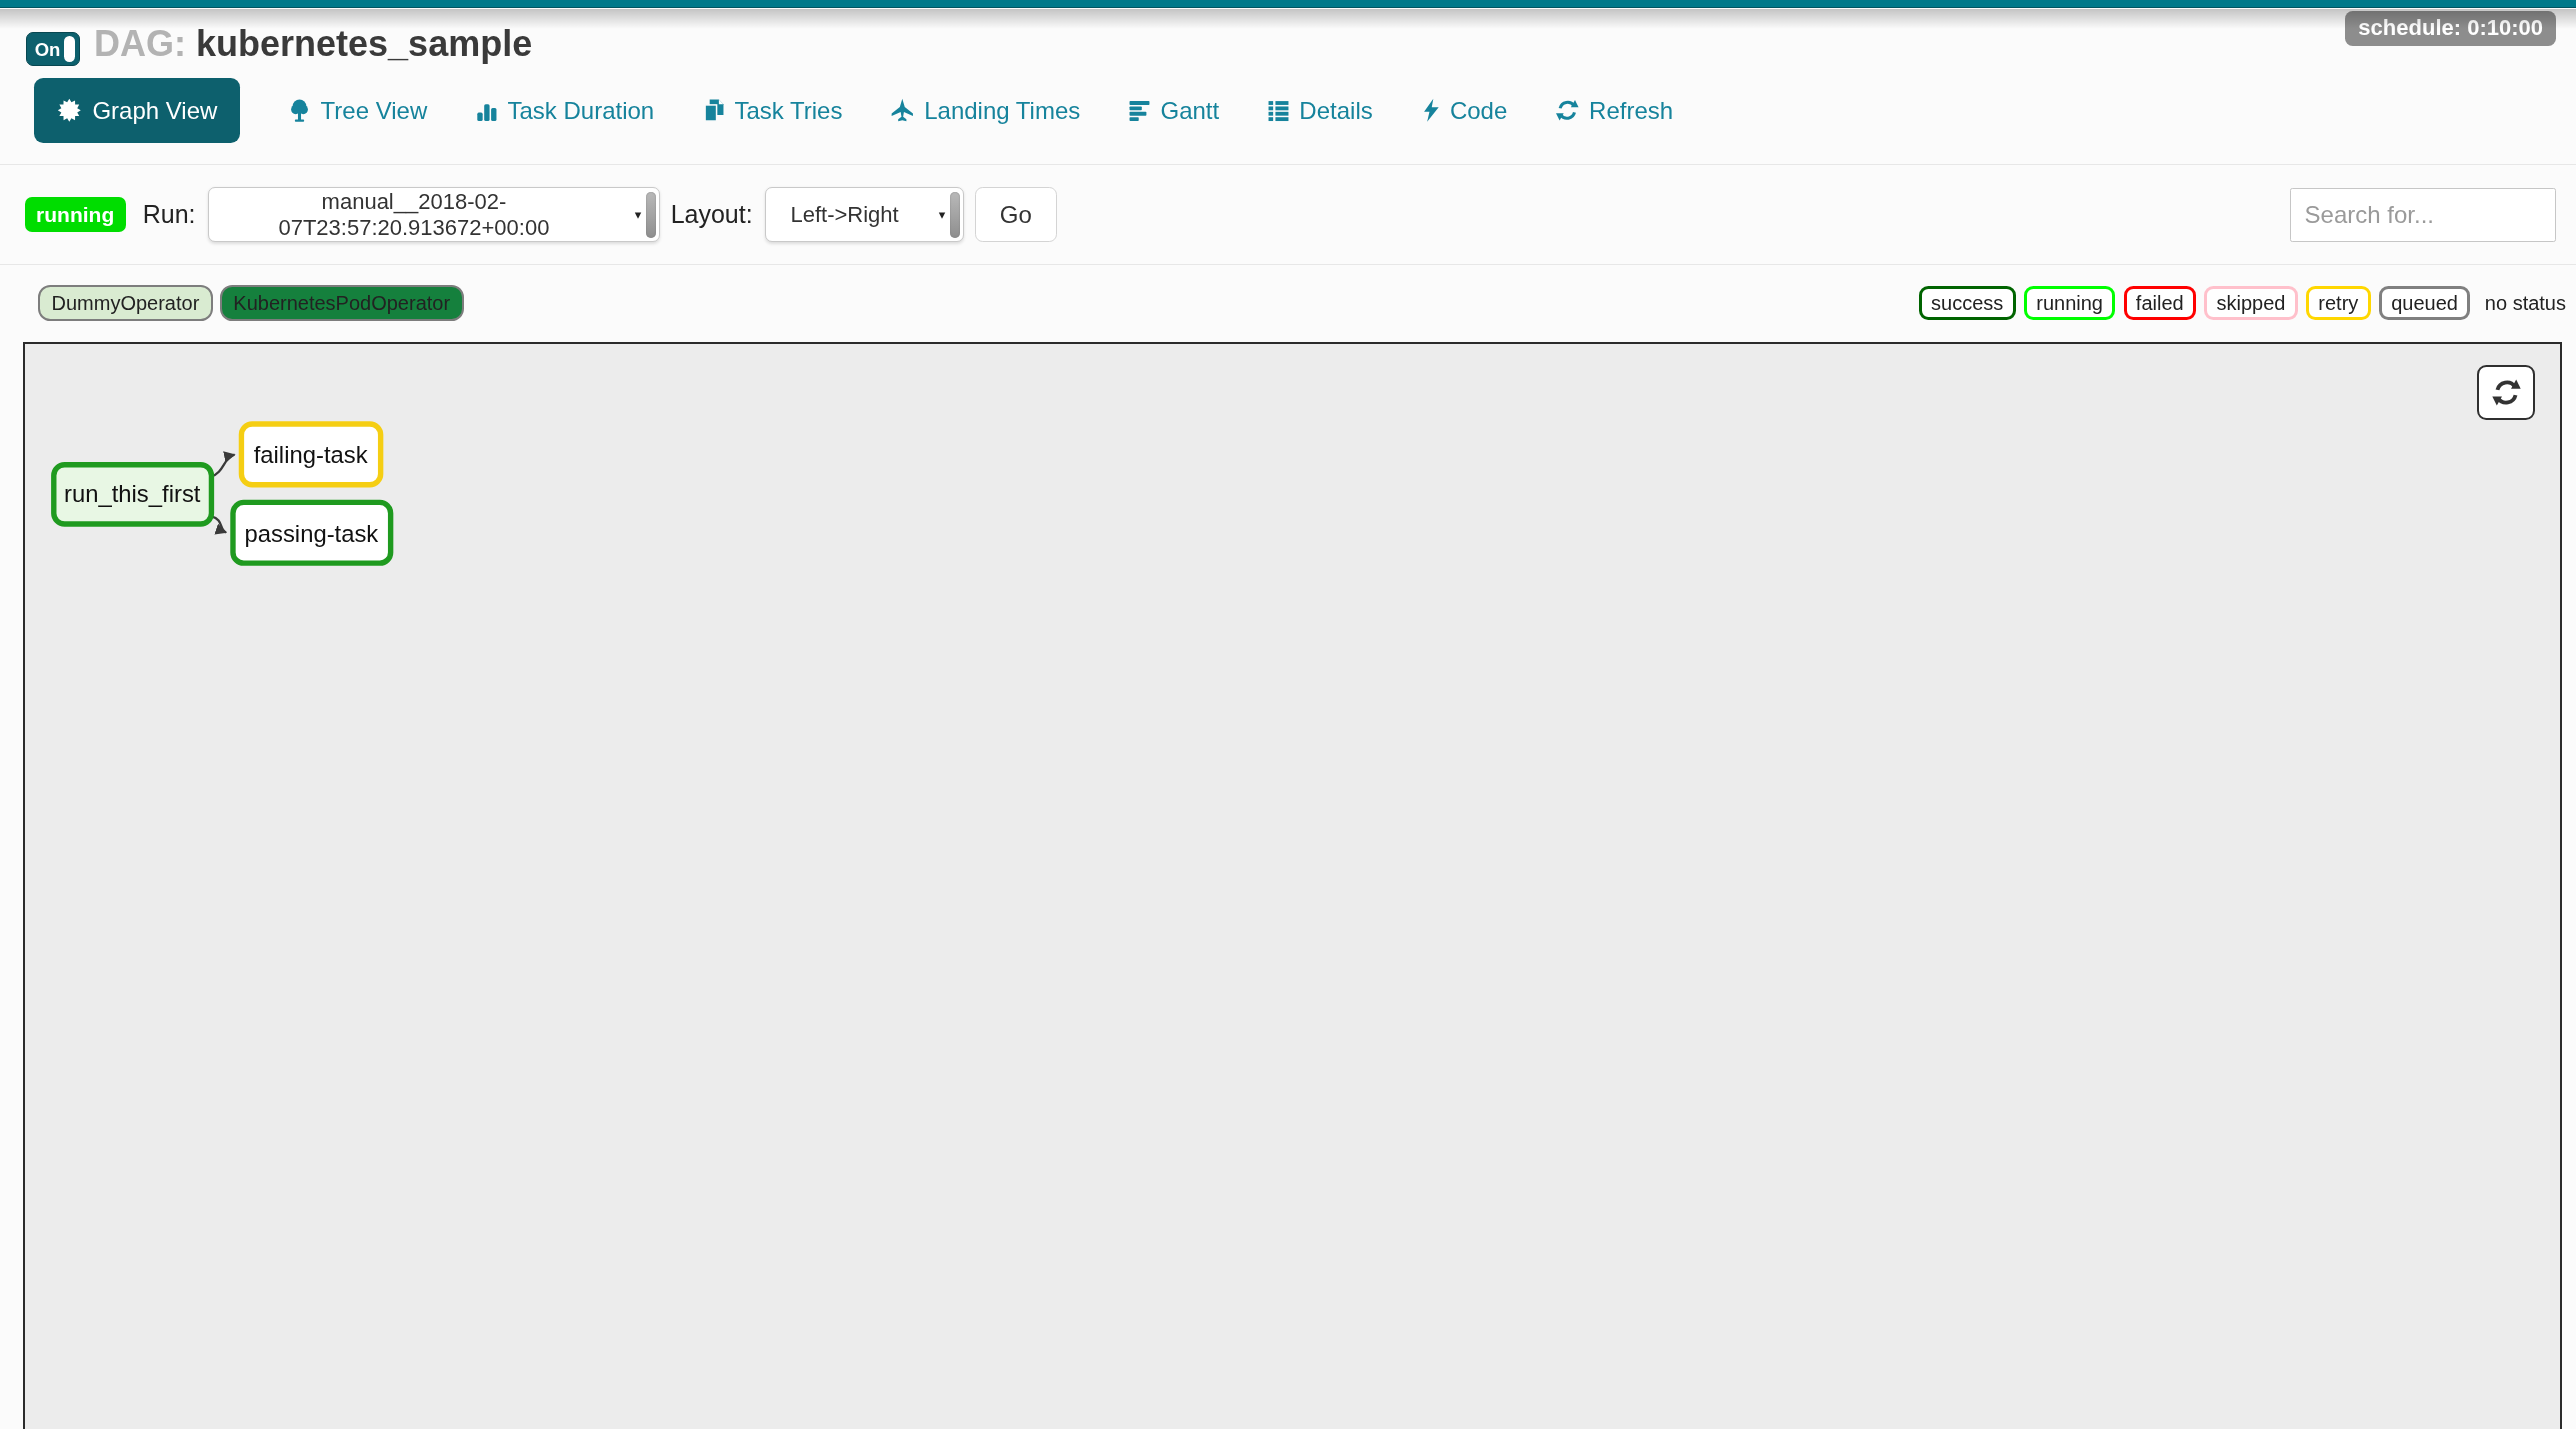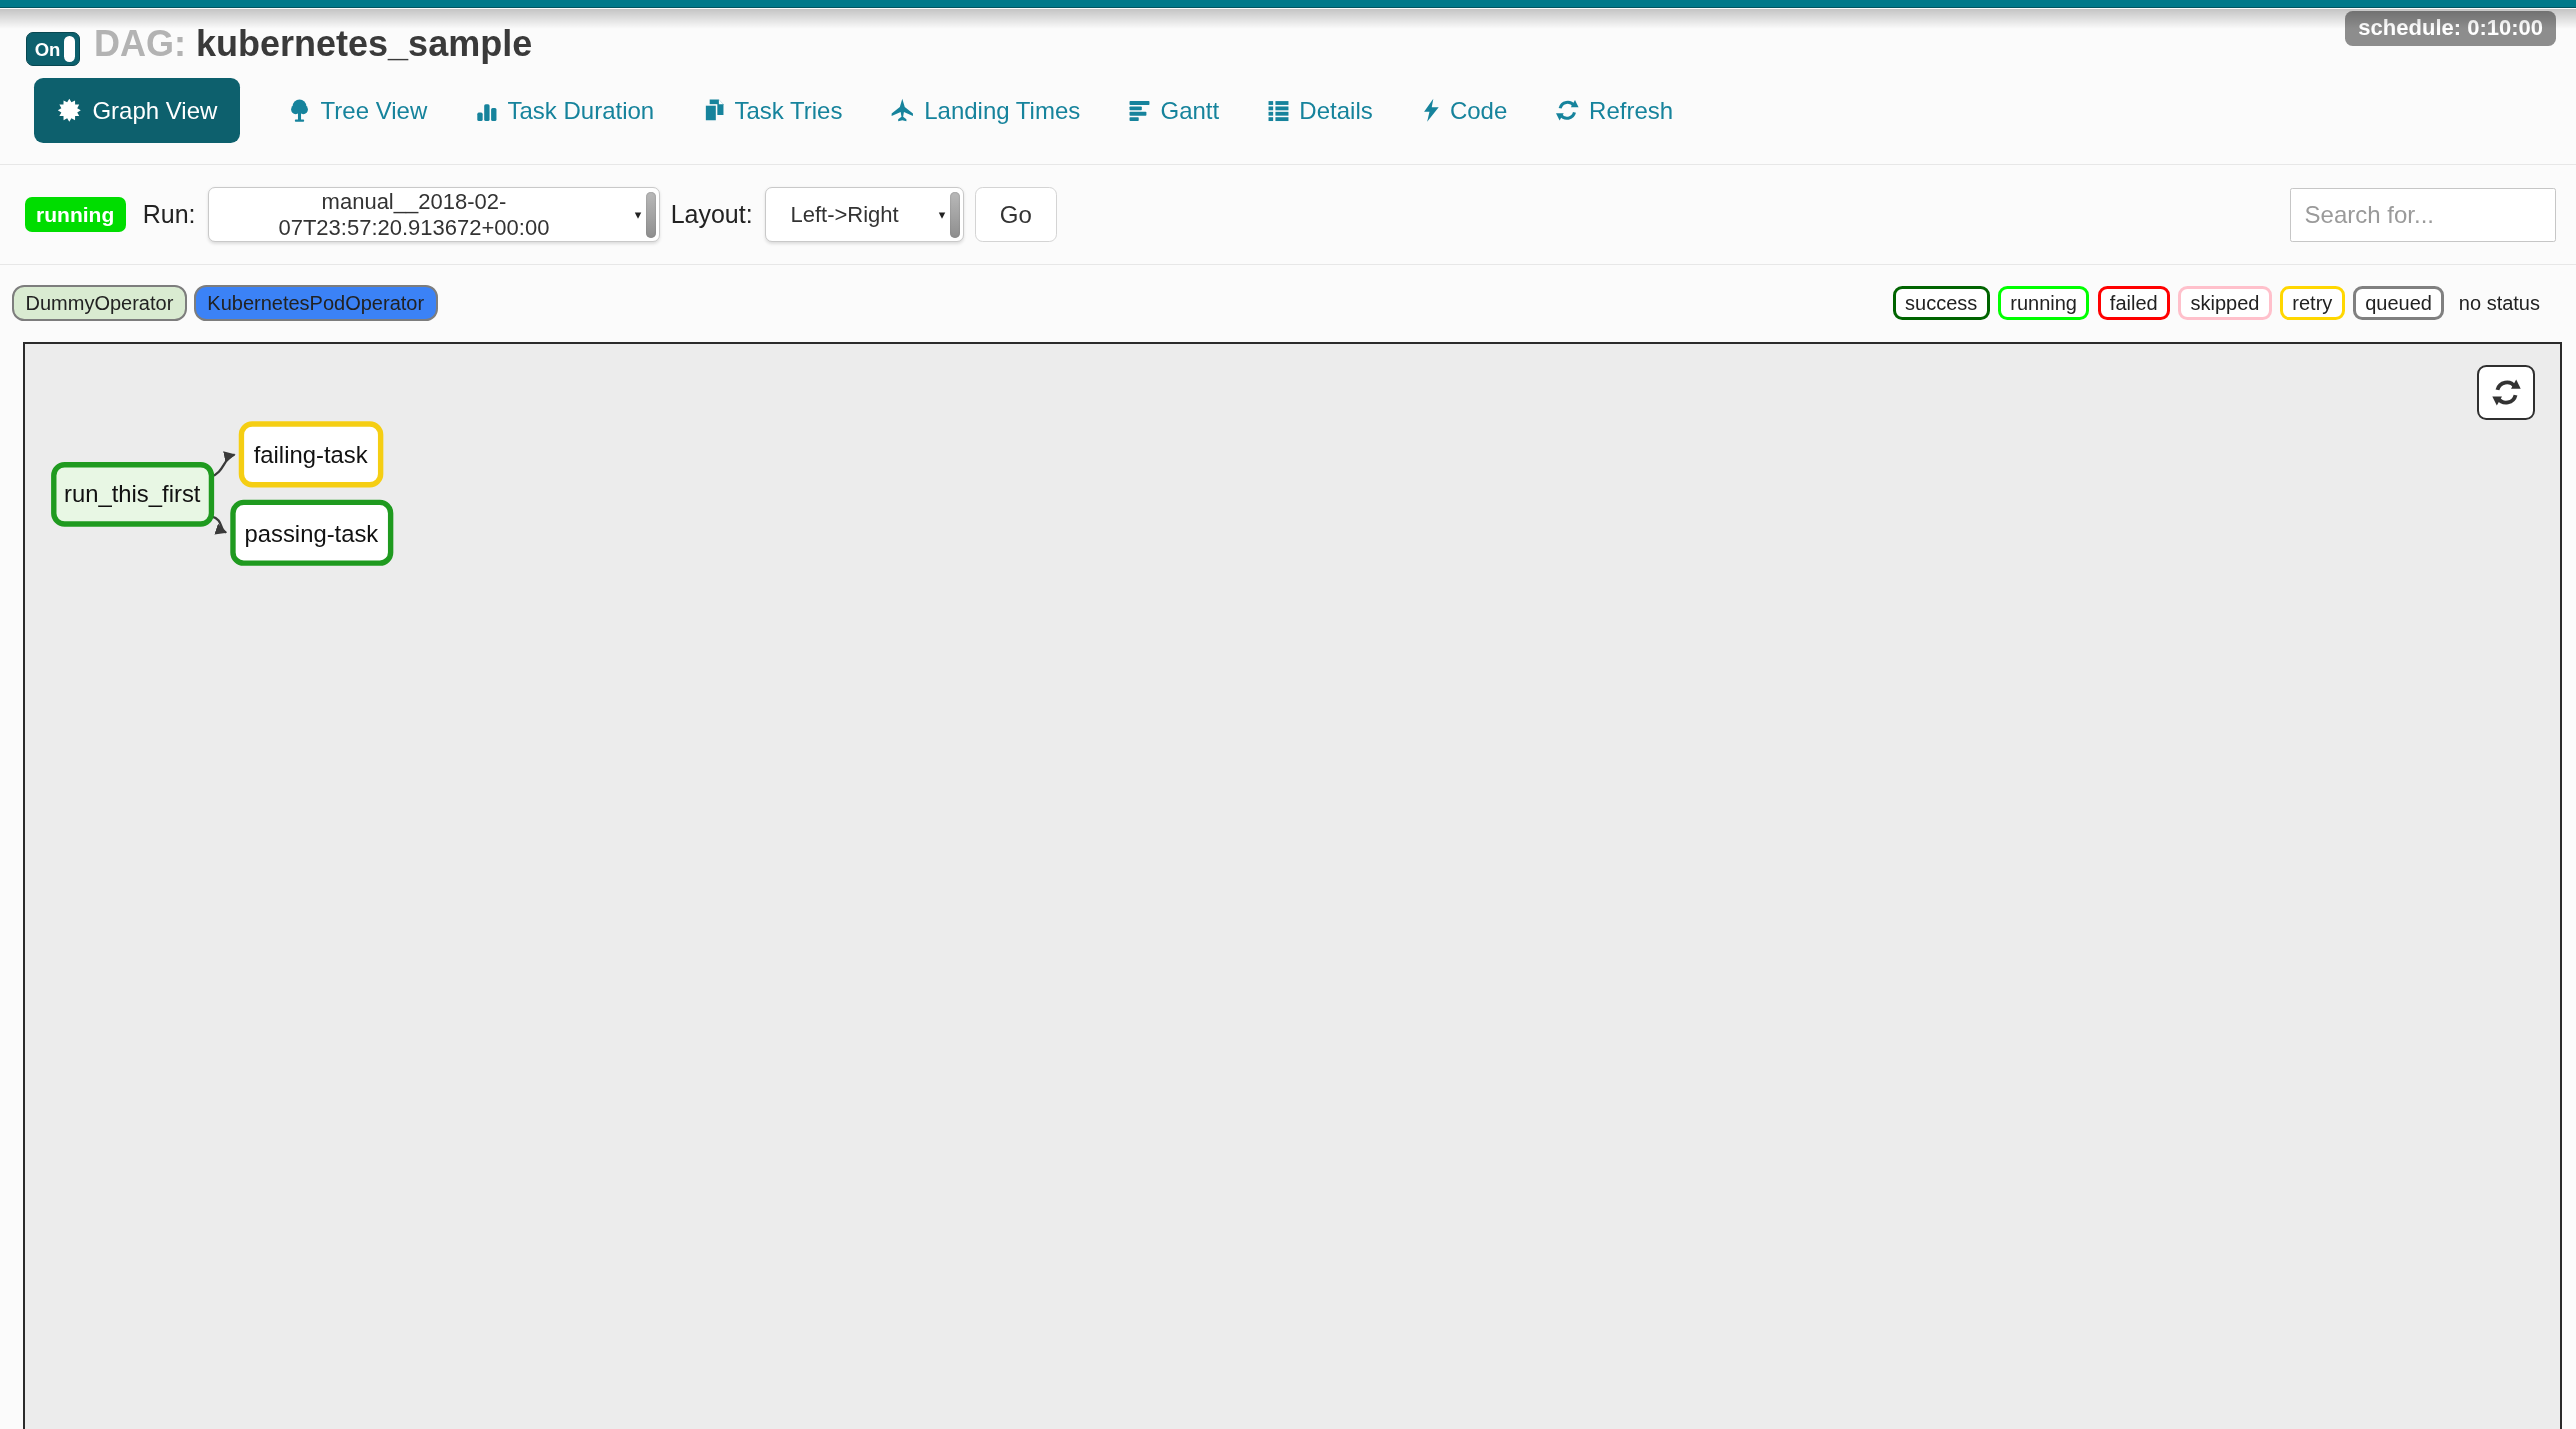--- a/index.html
+++ b/index.html
@@ -53,21 +53,21 @@
   .sel-layout { width:199px; margin-right:10.8px; }
   .go-btn { height:55px; width:82px; background:#fff; border:1.5px solid #d4d4d4;
     border-radius:7.7px; font-size:24px; color:#333; cursor:pointer;
     font-family:"Liberation Sans",sans-serif; }
   .search-input { margin-left:auto; width:266px; height:54px; border:1.5px solid #c6c6c6;
     border-radius:2.3px; font-size:24px; padding:0 14px; color:#333; background:#fff;
     font-family:"Liberation Sans",sans-serif; }
   .search-input::placeholder { color:#9a9a9a; }
 
   
-  .legend-row { position:absolute; left:12px; top:285px; width:2528px;
+  .legend-row { position:absolute; left:38px; top:285px; width:2528px;
     display:flex; align-items:center; }
   .op-badge { border:2.3px solid #7d7d7d; border-radius:12.3px; padding:4.6px 11.5px;
     font-size:20px; color:#222; background:#fff; margin-right:7px; }
   .status-group { margin-left:auto; display:flex; align-items:center; gap:8.5px; }
   .status-badge { border:3.8px solid #888; border-radius:9.2px; padding:2.3px 9.2px;
     font-size:20px; color:#222; background:#fff; }
   .status-plain { font-size:20px; color:#222; margin-left:6.2px; }
 
   
   .graph-panel { position:absolute; left:23px; top:342px; width:2539px; height:1123px;
@@ -194,21 +194,21 @@
     <span class="sel-bar"></span>
   </div>
   <button class="go-btn">Go</button>
   <input class="search-input" type="text" placeholder="Search for..." style="">
 </div>
 
 <div class="divider" style="top:264px"></div>
 
 <div class="legend-row">
   <span class="op-badge" style="background: rgb(217, 235, 209);">DummyOperator</span>
-  <span class="op-badge" style="background: #3b82f6;">KubernetesPodOperator</span>
+  <span class="op-badge" style="background: #15803d;">KubernetesPodOperator</span>
   <div class="status-group">
     <span class="status-badge" style="border-color: rgb(0, 100, 0);">success</span>
     <span class="status-badge" style="border-color: rgb(0, 255, 0);">running</span>
     <span class="status-badge" style="border-color: rgb(255, 0, 0);">failed</span>
     <span class="status-badge" style="border-color: rgb(255, 192, 203); text-align: right;">skipped</span>
     <span class="status-badge" style="border-color: rgb(255, 215, 0);">retry</span>
     <span class="status-badge" style="border-color: rgb(128, 128, 128);">queued</span>
     <span class="status-plain">no status</span>
   </div>
 </div>

